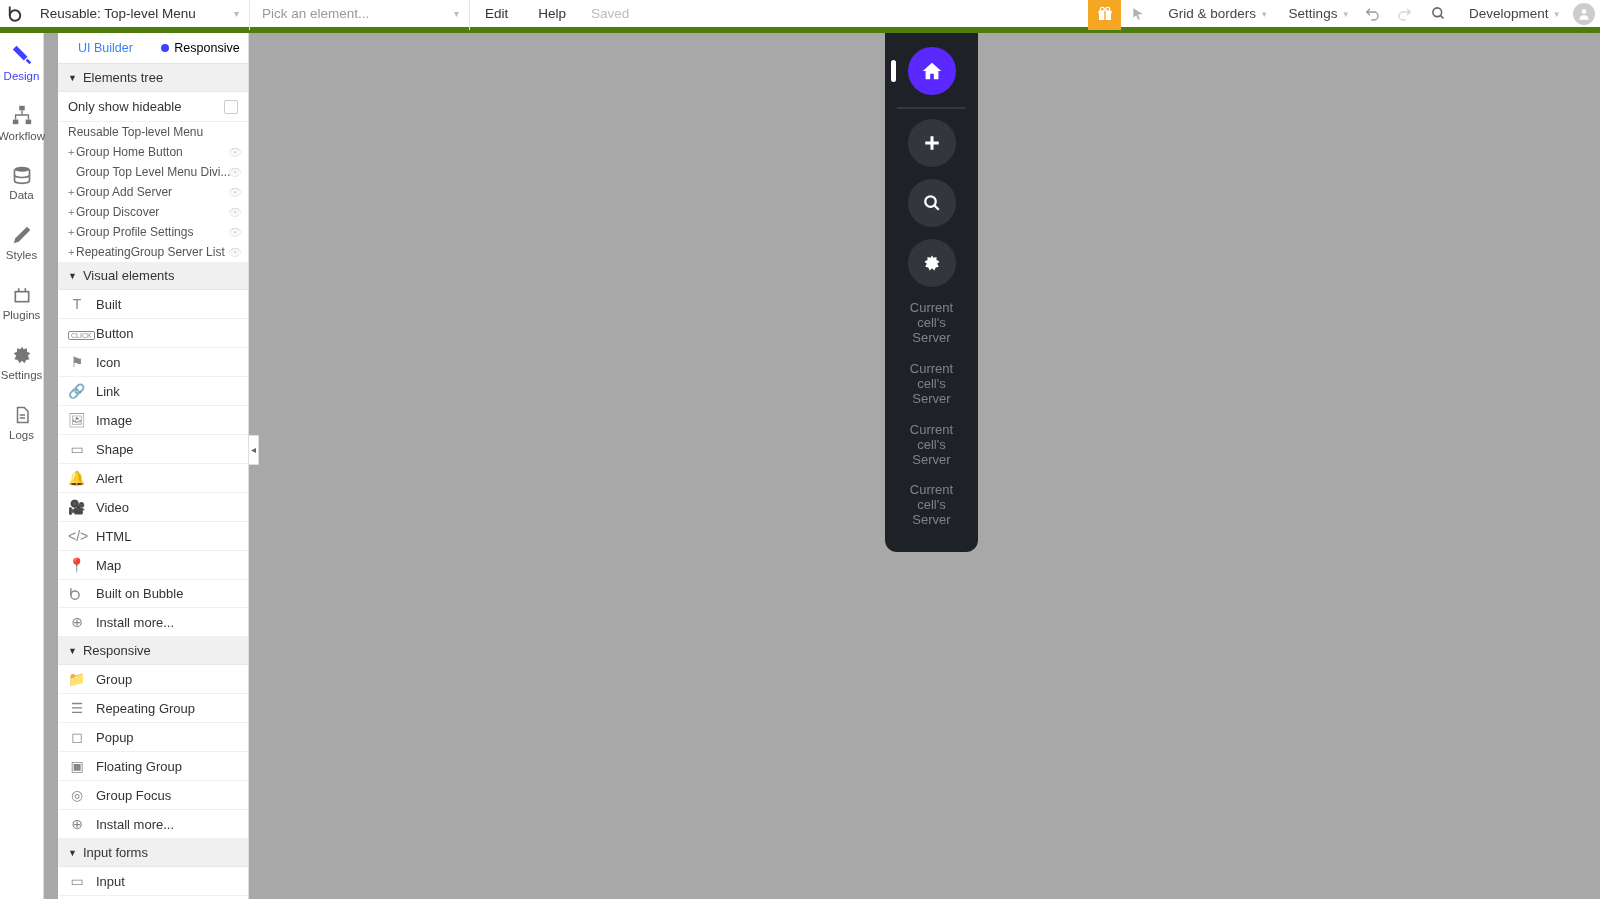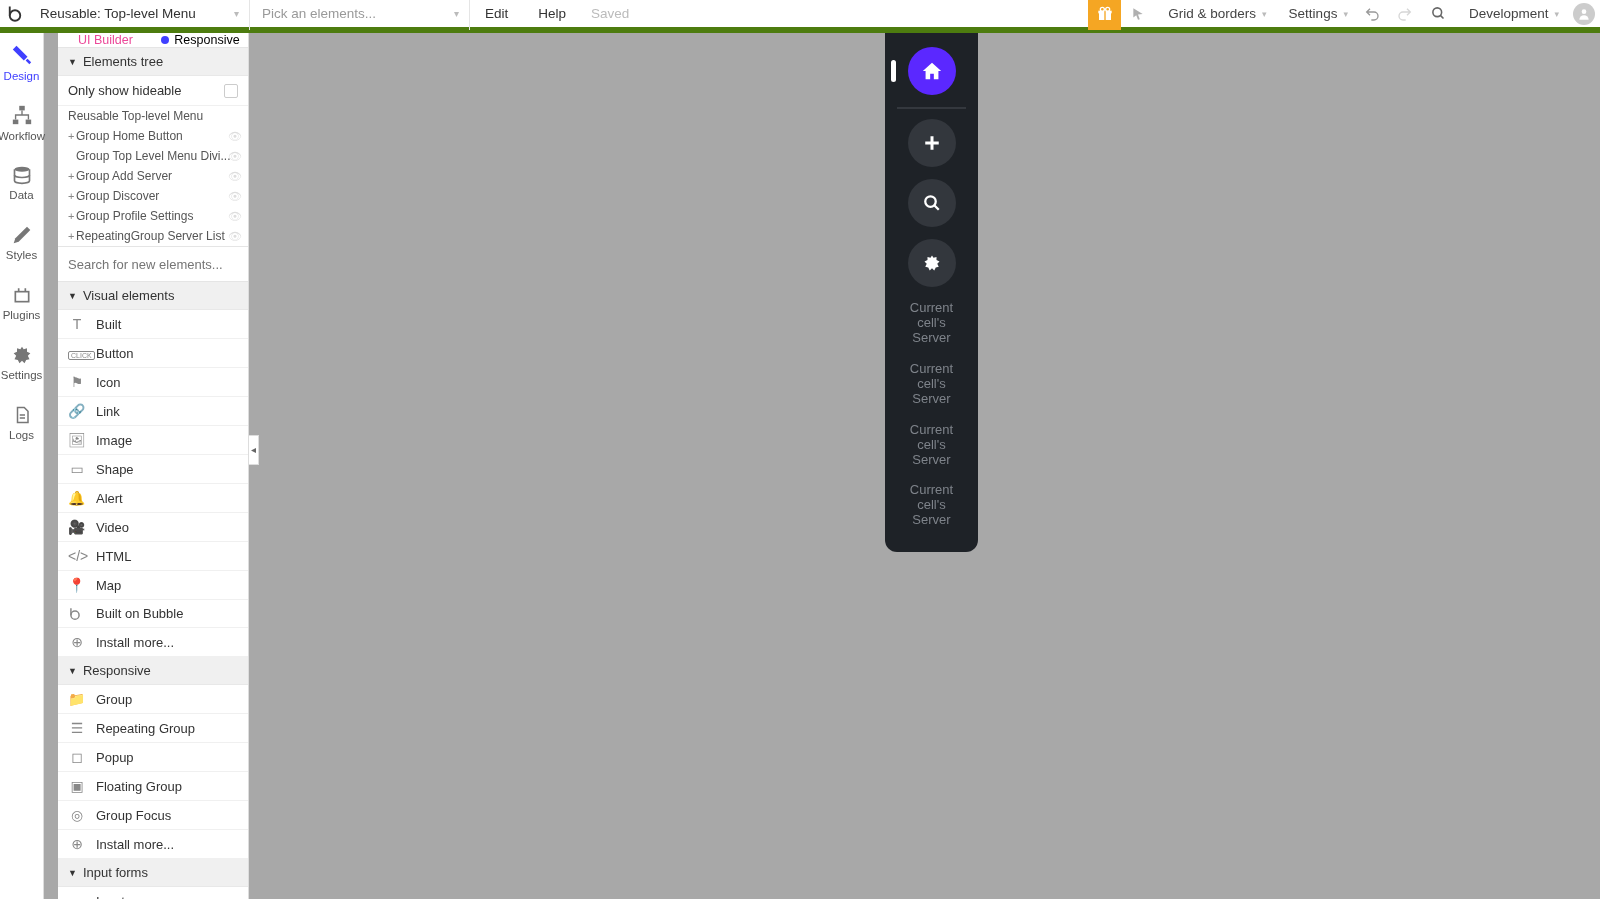--- a/index.html
+++ b/index.html
@@ -27,21 +27,21 @@
 .rail-item { height: 60px; display: flex; flex-direction: column; align-items: center; justify-content: center; gap: 4px; color: #555; cursor: pointer; font-size: 11.5px; }
 .rail-item.active { color: #4040ff; }
 .rail-item.active .rail-label { color: #4040ff; }
 .rail-icon { font-size: 20px; }
 .rail-label { font-size: 11.5px; }
 
 
 .side-panel { position: absolute; top: 33px; left: 58px; width: 191px; bottom: 0; background: #fff; border-right: 1px solid #ddd; z-index: 8; display: flex; flex-direction: column; overflow-y:auto;}
 .panel-tabs { display: flex; height: 31px; border-bottom: 1px solid #e5e5e5; }
 .panel-tab { flex: 1; display: flex; align-items: center; justify-content: center; font-size: 12.5px; cursor: pointer; gap:5px;}
-.panel-tab.active { color: #ec4899; }
+.panel-tab.active { color: #3b82f6; }
 .panel-tab .dot { width: 8px; height: 8px; border-radius: 50%; background: #4040ff; display:inline-block;}
 
 .section-header { background: #f0f0f0; padding: 6px 10px; font-size: 13px; color: #333; display: flex; align-items: center; gap: 6px; cursor: pointer; border-bottom:1px solid #e8e8e8;}
 .section-header .tri { font-size: 9px; color:#333;}
 
 .hideable-row { padding: 7px 10px; font-size: 13px; color: #333; display: flex; align-items: center; justify-content: space-between; border-bottom:1px solid #f0f0f0;}
 .hideable-row .chk { width: 14px; height: 14px; border: 1px solid #ccc; border-radius: 2px; }
 
 .tree-list { }
 .tree-item { padding: 3px 6px 3px 10px; font-size: 12px; color: #555; display: flex; align-items: center; position: relative; cursor: pointer; white-space: nowrap; overflow: hidden; text-overflow: ellipsis;}
@@ -81,21 +81,21 @@
     <svg width="18" height="18" viewBox="0 0 24 24" fill="none" stroke="#333" stroke-width="2.5">
         <circle cx="12" cy="14" r="7"></circle>
         <path d="M5 14 V2"></path>
       </svg>
   </div>
   <div class="page-selector">
     <span>Reusable: Top-level Menu</span>
     <span class="caret">▾</span>
   </div>
   <div class="element-picker">
-    <span>Pick an elements...</span>
+    <span>Pick an element...</span>
     <span class="caret">▾</span>
   </div>
   <div class="menu-item">Edit</div>
   <div class="menu-item">Help</div>
   <div class="saved-text">Saved</div>
   <div class="toolbar-spacer"></div>
   <div class="gift-btn">
     <svg width="16" height="16" viewBox="0 0 24 24" fill="#fff">
         <rect x="3" y="10" width="18" height="11"></rect>
         <rect x="2" y="7" width="20" height="4"></rect>
@@ -263,23 +263,20 @@
         <span>Group Profile Settings</span>
         <span class="eye">👁</span>
       </div>
     <div class="tree-item">
         <span class="expander">+</span>
         <span>RepeatingGroup Server List</span>
         <span class="eye">👁</span>
       </div>
   </div>
 
-  <div class="search-elements">
-    <input placeholder="Search for new elements..." style="">
-  </div>
 
   <div class="section-header">
     <span class="tri">▼</span>
     <span>Visual elements</span>
   </div>
 
   <div class="elem-list">
     <div class="elem-row">
         <span class="ei">T</span>
         <span>Built</span>

